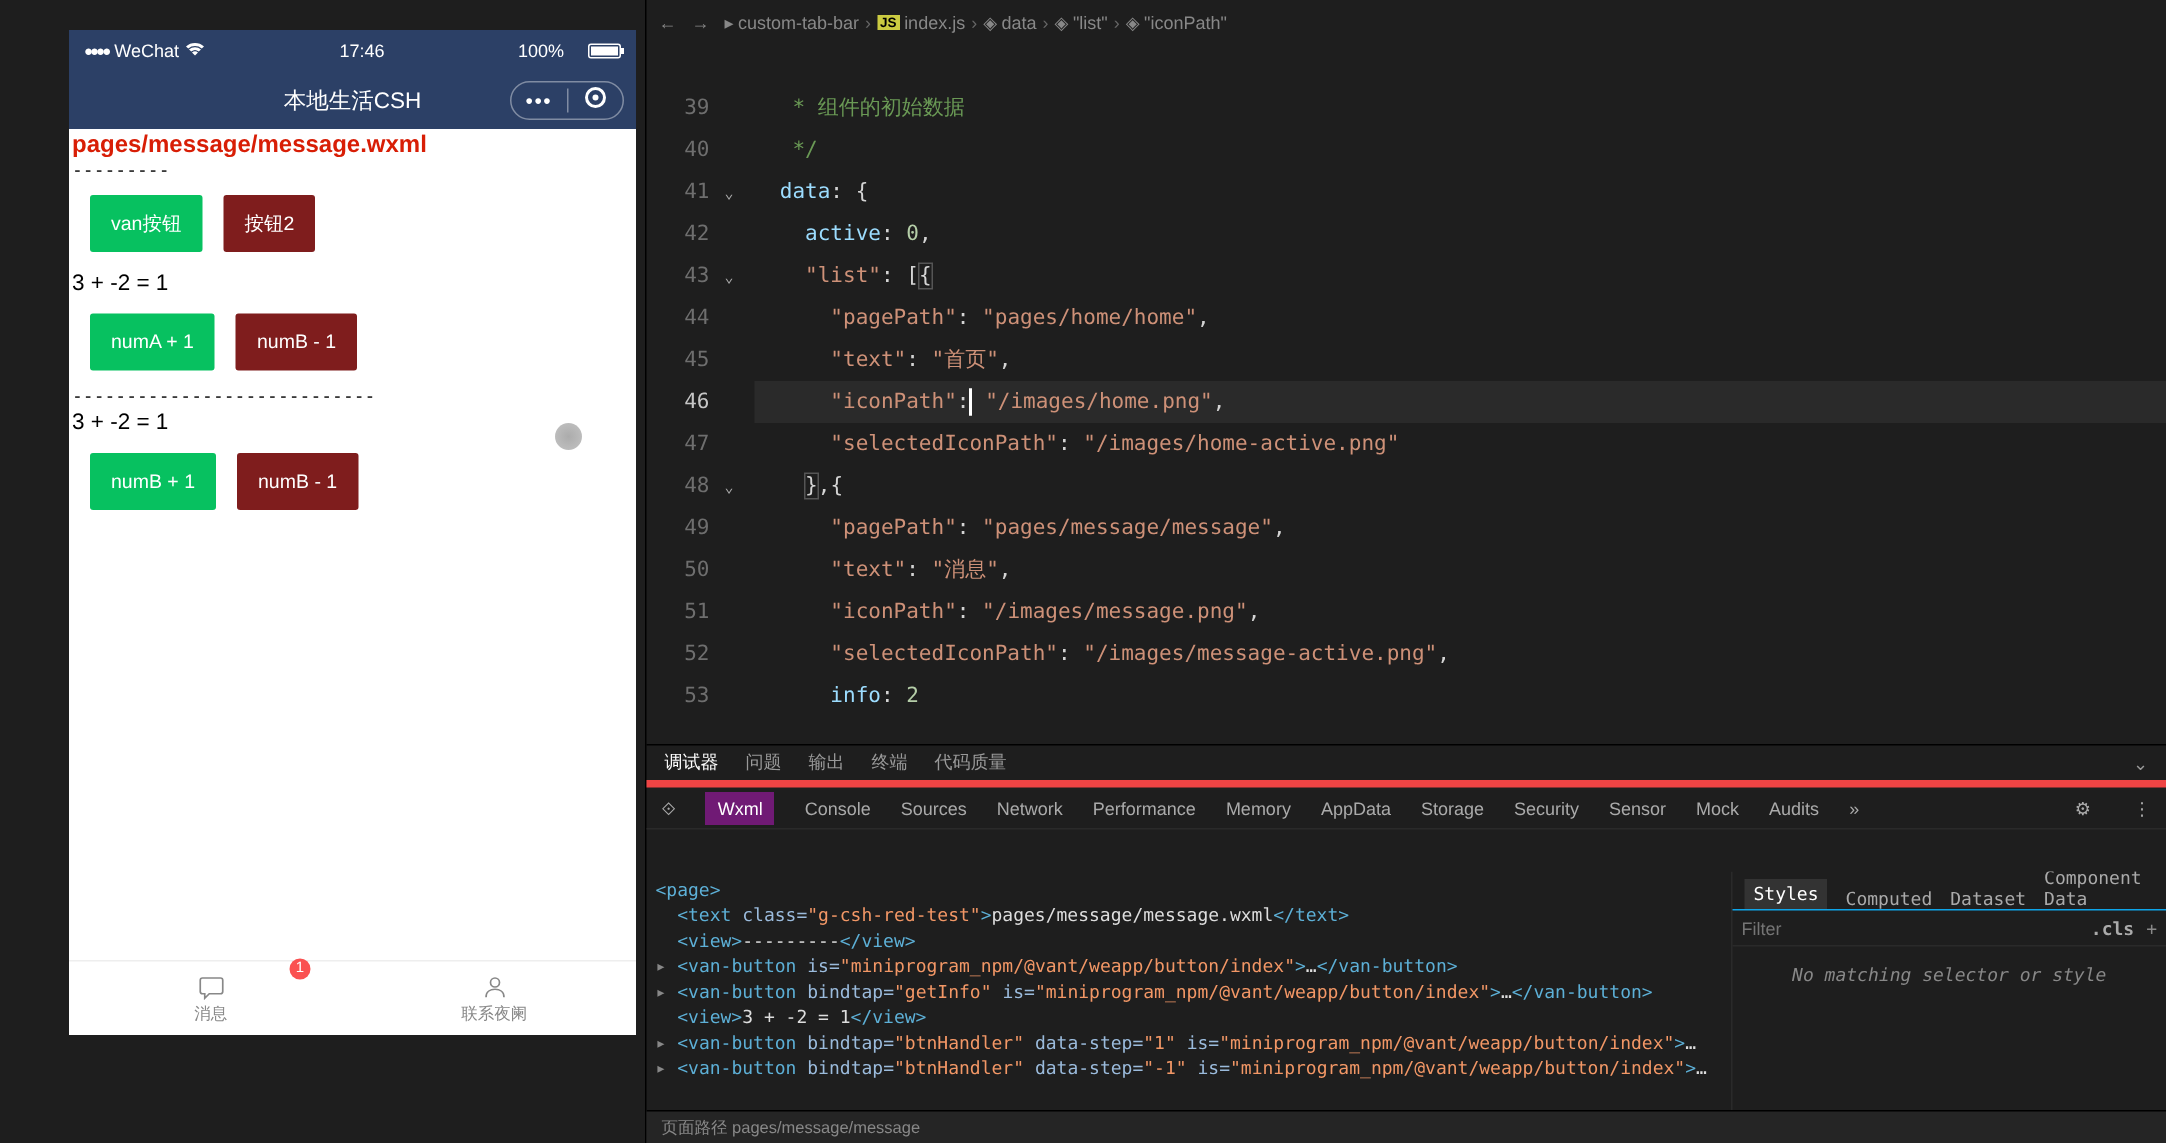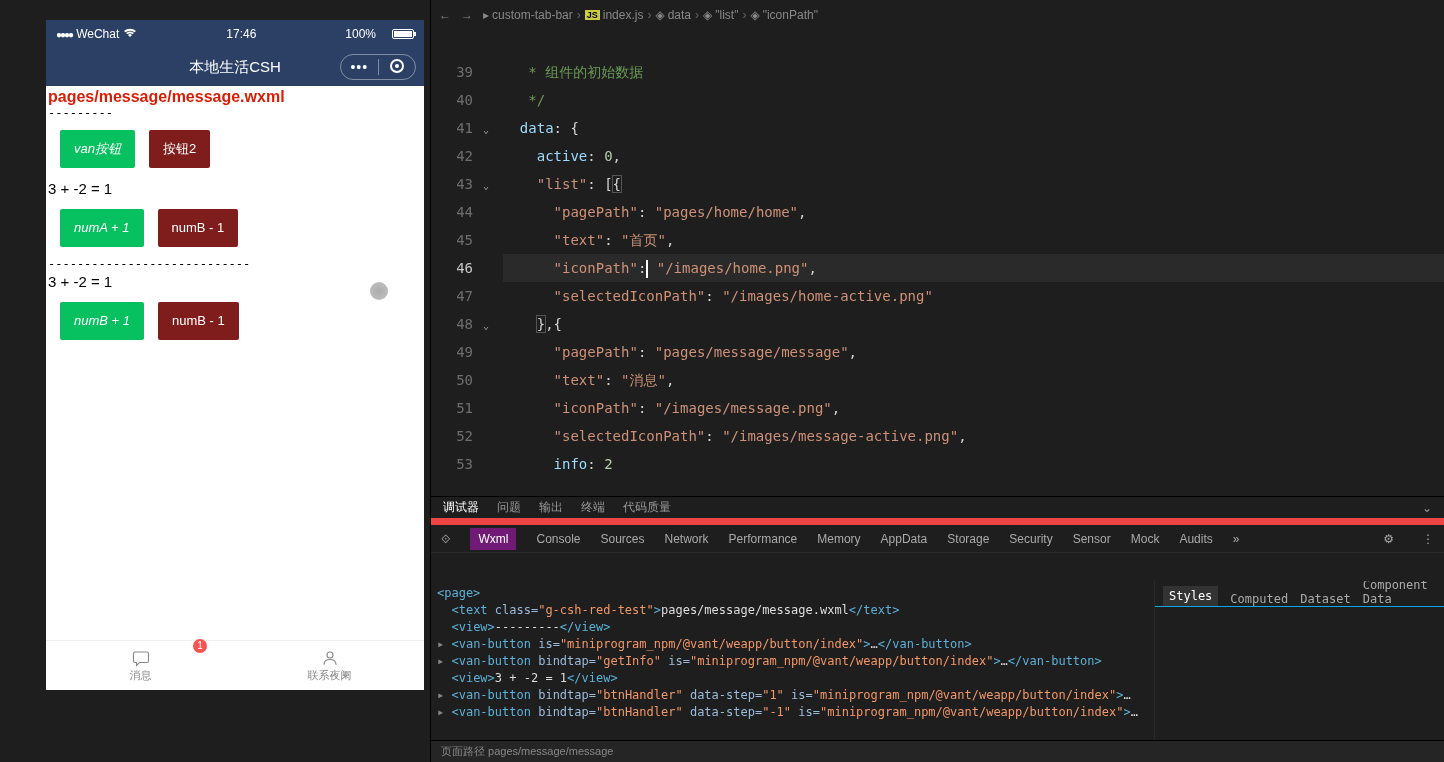--- a/index.html
+++ b/index.html
@@ -20,21 +20,21 @@
 .capsule-dots { flex: 1; text-align: center; font-size: 14px; color: #fff; letter-spacing: 1px; }
 .capsule-sep { width: 1px; height: 16px; background: rgba(255,255,255,0.4); }
 .capsule-target { flex: 1; text-align: center; }
 .target-icon { width: 14px; height: 14px; border: 2px solid #fff; border-radius: 50%; display: inline-block; position: relative; }
 .target-icon::after { content: ''; position: absolute; left: 3px; top: 3px; width: 4px; height: 4px; background: #fff; border-radius: 50%; }
 .page-body { flex: 1; background: #fff; overflow: auto; }
 .red-head { color: #d81e06; font-weight: bold; font-size: 16px; padding: 2px 0 0 2px; }
 .dash { font-family: monospace; letter-spacing: 0px; font-size: 12px; padding: 0 2px; }
 .btn-row { display: flex; gap: 14px; padding: 10px 14px; }
 .van-btn { padding: 0 14px; height: 38px; line-height: 38px; color: #fff; font-size: 13px; border-radius: 2px; border: none; cursor: pointer; }
-.btn-green { background: #07c160; font-style: italic; }
+.btn-green { background: #07c160; }
 .btn-red { background: #7f1d1d; }
 .expr { font-size: 15px; padding: 2px 2px; }
 .cursor-dot { position: absolute; width: 18px; height: 18px; background: radial-gradient(circle,#888,#aaa); border-radius: 50%; left: 324px; top: 262px; opacity: 0.7; }
 .tabbar { height: 50px; border-top: 1px solid #eee; display: flex; background: #fff; }
 .tab-item { flex: 1; display: flex; flex-direction: column; align-items: center; justify-content: center; font-size: 11px; gap: 1px; position: relative; }
 .tab-item.active { color: #d81e06; }
 .tab-item:not(.active) { color: #888; }
 .tab-icon { width: 18px; height: 18px; position: relative; }
 .home-icon-svg { width: 18px; height: 18px; }
 .msg-icon-svg { width: 18px; height: 18px; }
@@ -57,21 +57,21 @@
 .code { flex: 1; padding-left: 12px; white-space: pre; }
 .code .line { height: 28px; }
 .code .line.hl { background: #2a2a2a; }
 .c-comment { color: #6a9955; }
 .c-key { color: #9cdcfe; }
 .c-num { color: #b5cea8; }
 .c-str { color: #ce9178; }
 .c-punc { color: #d4d4d4; }
 .cursor-caret { display: inline-block; width: 1px; height: 18px; background: #fff; vertical-align: middle; border: 1px solid #fff; }
 .panels { height: 244px; border-top: 1px solid #000; display: flex; flex-direction: column; }
-.panel-tabs1 { height: 28px; display: flex; align-items: center; padding: 0 12px; gap: 18px; font-size: 12px; color: #999; border-bottom: 7px solid #ef4444; }
+.panel-tabs1 { height: 28px; display: flex; align-items: center; padding: 0 12px; gap: 18px; font-size: 12px; color: #999; border-bottom: 5px solid #ef4444; }
 .panel-tabs1 .ptab.active { color: #fff; }
 .panel-tabs1 .collapse { margin-left: auto; }
 .panel-tabs2 { height: 28px; display: flex; align-items: center; padding: 0 10px; gap: 20px; font-size: 12px; color: #aaa; border-bottom: 1px solid #2a2a2a; }
 .panel-tabs2 .ptab2.active { background: #701a75; color: #fff; padding: 4px 8px; }
 .panel-tabs2 .gear { margin-left: auto; color: #aaa; }
 .panel-body { flex: 1; display: flex; font-family: Consolas, monospace; font-size: 12px; overflow: hidden; margin-top: 28px; }
 .dom-tree { flex: 1; padding: 4px 6px; line-height: 17px; color: #7cacf8; overflow: auto; }
 .dom-tree .dl { white-space: pre; }
 .dom-tag { color: #5db0d7; }
 .dom-attr { color: #9bbbdc; }
@@ -259,20 +259,26 @@
             <div class="dl"><span class="dom-arrow">▸</span> <span class="dom-tag">&lt;van-button</span> <span class="dom-attr">bindtap=</span><span class="dom-val">"btnHandler"</span> <span class="dom-attr">data-step=</span><span class="dom-val">"1"</span> <span class="dom-attr">is=</span><span class="dom-val">"miniprogram_npm/@vant/weapp/button/index"</span><span class="dom-tag">&gt;</span><span class="dom-txt">…</span></div>
             <div class="dl"><span class="dom-arrow">▸</span> <span class="dom-tag">&lt;van-button</span> <span class="dom-attr">bindtap=</span><span class="dom-val">"btnHandler"</span> <span class="dom-attr">data-step=</span><span class="dom-val">"-1"</span> <span class="dom-attr">is=</span><span class="dom-val">"miniprogram_npm/@vant/weapp/button/index"</span><span class="dom-tag">&gt;</span><span class="dom-txt">…</span></div>
           </div>
         <div class="styles-pane">
           <div class="styles-tabs" id="stabs">
               <span class="stab active">Styles</span>
               <span class="stab">Computed</span>
               <span class="stab">Dataset</span>
               <span class="stab">Component Data</span>
             </div>
+          <div class="filter-row">
+            <input style="background: transparent; border: none; color: rgb(204, 204, 204); width: 100px; font-size: 12px;" placeholder="Filter">
+            <span class="cls">.cls</span>
+            <span class="plus">+</span>
+          </div>
+          <div class="no-match">No matching selector or style</div>
         </div>
       </div>
     </div>
     <div class="status-bar-ide">
       <span>页面路径    pages/message/message</span>
       <div class="sb-right"></div>
     </div>
   </div>
 </div>
 

